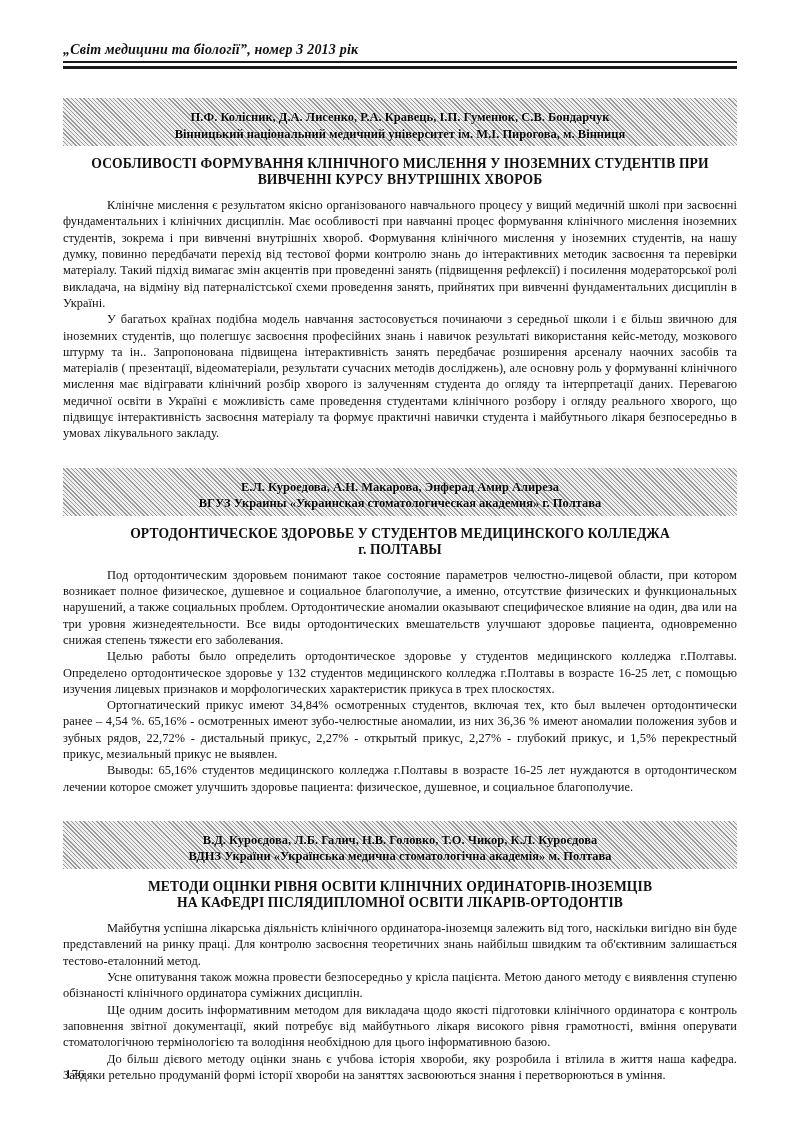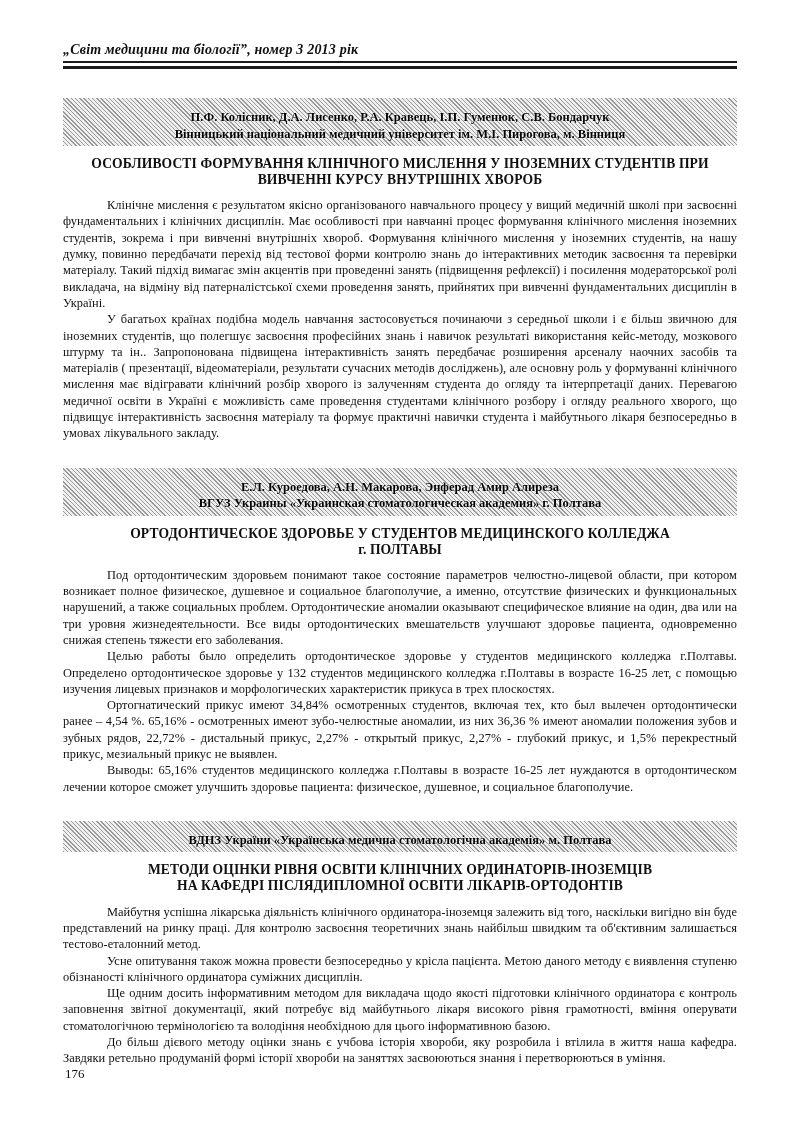--- a/index.html
+++ b/index.html
@@ -134,20 +134,21 @@
     <div class="article-body">
       <p>Под ортодонтическим здоровьем понимают такое состояние параметров челюстно-лицевой области, при котором возникает полное физическое, душевное и социальное благополучие, а именно,  отсутствие физических и функциональных нарушений, а также социальных проблем. Ортодонтические аномалии оказывают специфическое влияние на один, два или на три уровня жизнедеятельности. Все виды ортодонтических вмешательств улучшают здоровье пациента, одновременно снижая степень тяжести его заболевания.</p>
       <p>Целью работы было определить ортодонтическое здоровье у студентов медицинского колледжа г.Полтавы. Определено ортодонтическое здоровье у 132 студентов медицинского колледжа г.Полтавы в возрасте 16-25 лет, с помощью изучения лицевых признаков и морфологических характеристик прикуса в трех плоскостях.</p>
       <p>Ортогнатический прикус имеют 34,84% осмотренных студентов, включая тех, кто был вылечен ортодонтически ранее – 4,54 %. 65,16% - осмотренных имеют зубо-челюстные аномалии, из них 36,36 % имеют аномалии положения зубов и зубных рядов, 22,72% - дистальный прикус, 2,27% - открытый прикус, 2,27% - глубокий прикус, и 1,5% перекрестный прикус,  мезиальный прикус не выявлен.</p>
       <p>Выводы:   65,16% студентов медицинского колледжа г.Полтавы в возрасте 16-25 лет нуждаются в ортодонтическом лечении которое сможет улучшить здоровье пациента: физическое, душевное, и социальное благополучие.</p>
     </div>
   </section>
 
   <section>
     <div class="authors-block section-gap-3">
+      <div class="authors-line">В.Д. Куроєдова,  Л.Б. Галич,  Н.В. Головко, Т.О.  Чикор,  К.Л. Куроєдова</div>
       <div class="affiliation-line">ВДНЗ України  «Українська медична стоматологічна академія» м. Полтава</div>
     </div>
     <h1 class="article-title">МЕТОДИ ОЦІНКИ РІВНЯ ОСВІТИ КЛІНІЧНИХ ОРДИНАТОРІВ-ІНОЗЕМЦІВ
 НА КАФЕДРІ ПІСЛЯДИПЛОМНОЇ ОСВІТИ ЛІКАРІВ-ОРТОДОНТІВ</h1>
     <div class="article-body">
       <p>Майбутня успішна лікарська діяльність клінічного ординатора-іноземця залежить від того, наскільки вигідно він буде представлений на ринку праці. Для контролю засвоєння теоретичних знань найбільш швидким та об'єктивним залишається тестово-еталонний метод.</p>
       <p>Усне опитування також можна провести безпосередньо у крісла пацієнта. Метою даного методу є виявлення ступеню обізнаності клінічного ординатора суміжних дисциплін.</p>
       <p>Ще одним досить інформативним методом для викладача щодо якості підготовки клінічного ординатора є контроль заповнення звітної документації, який потребує від майбутнього лікаря високого рівня грамотності, вміння оперувати стоматологічною термінологією та володіння необхідною для цього інформативною базою.</p>
       <p>До більш дієвого методу оцінки знань є учбова історія хвороби, яку розробила і втілила в життя наша кафедра. Завдяки ретельно продуманій формі історії хвороби на заняттях засвоюються знання і перетворюються  в уміння.</p>
     </div>

